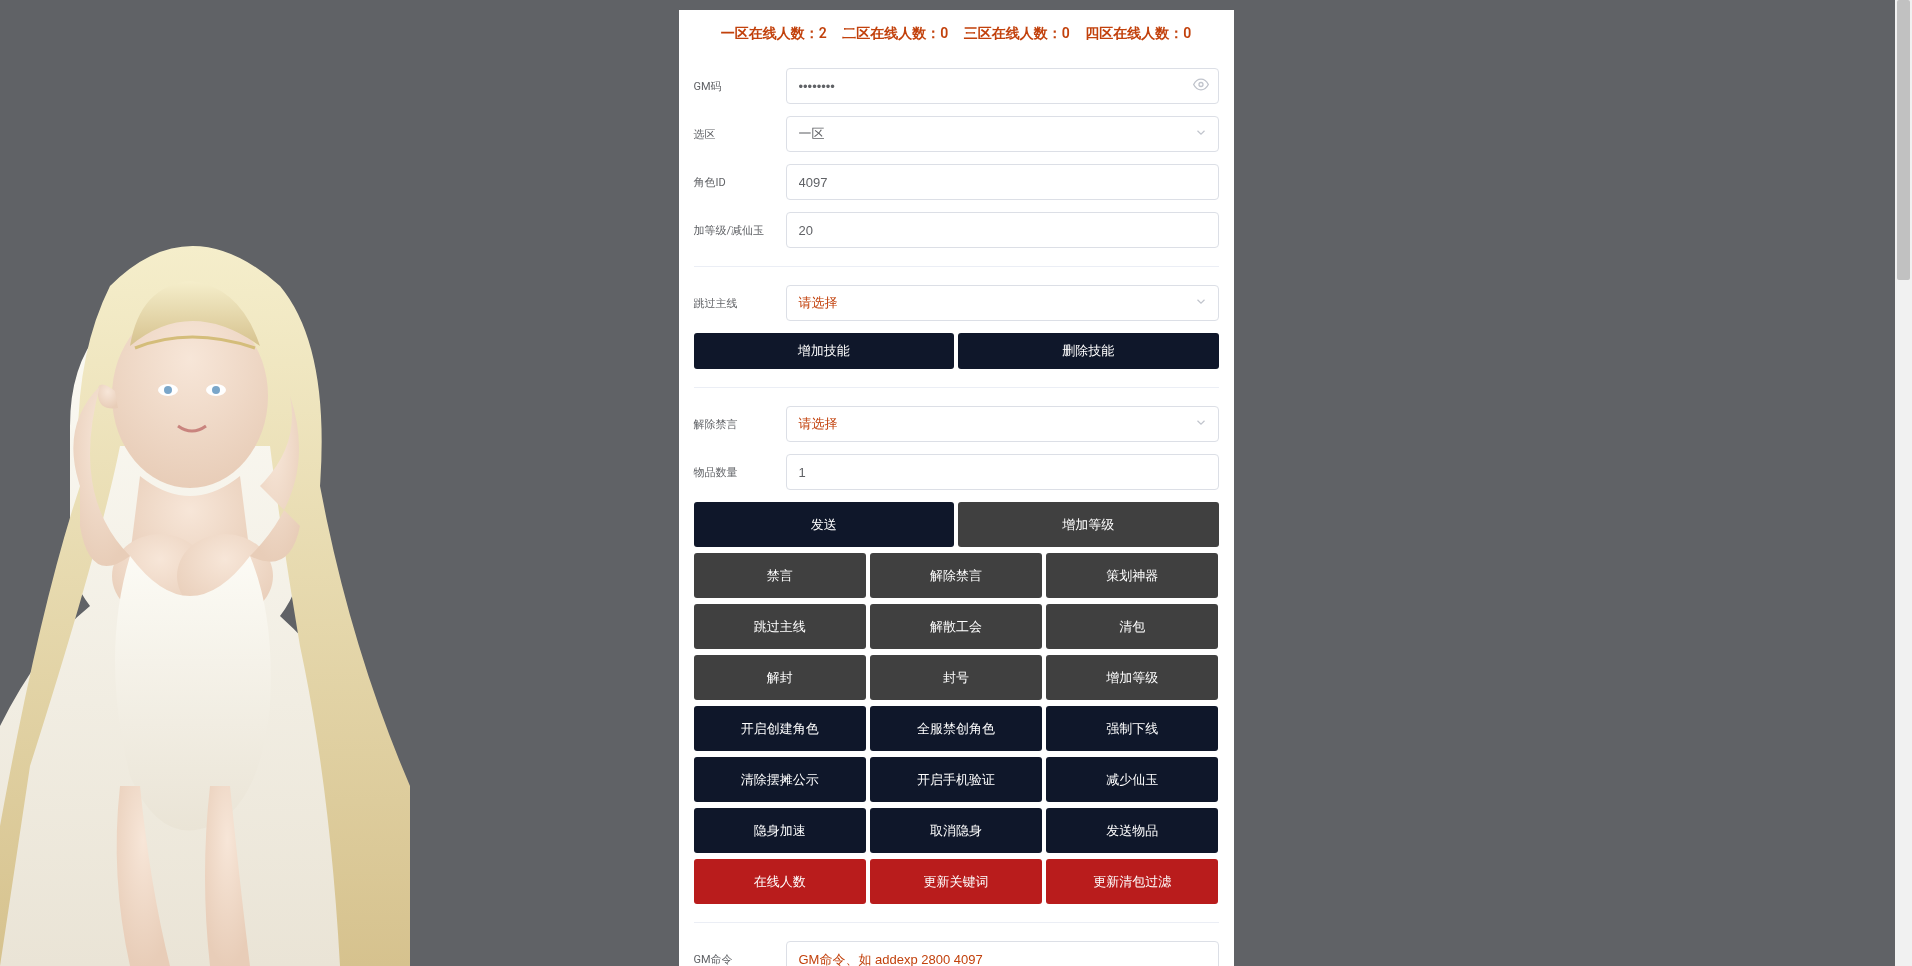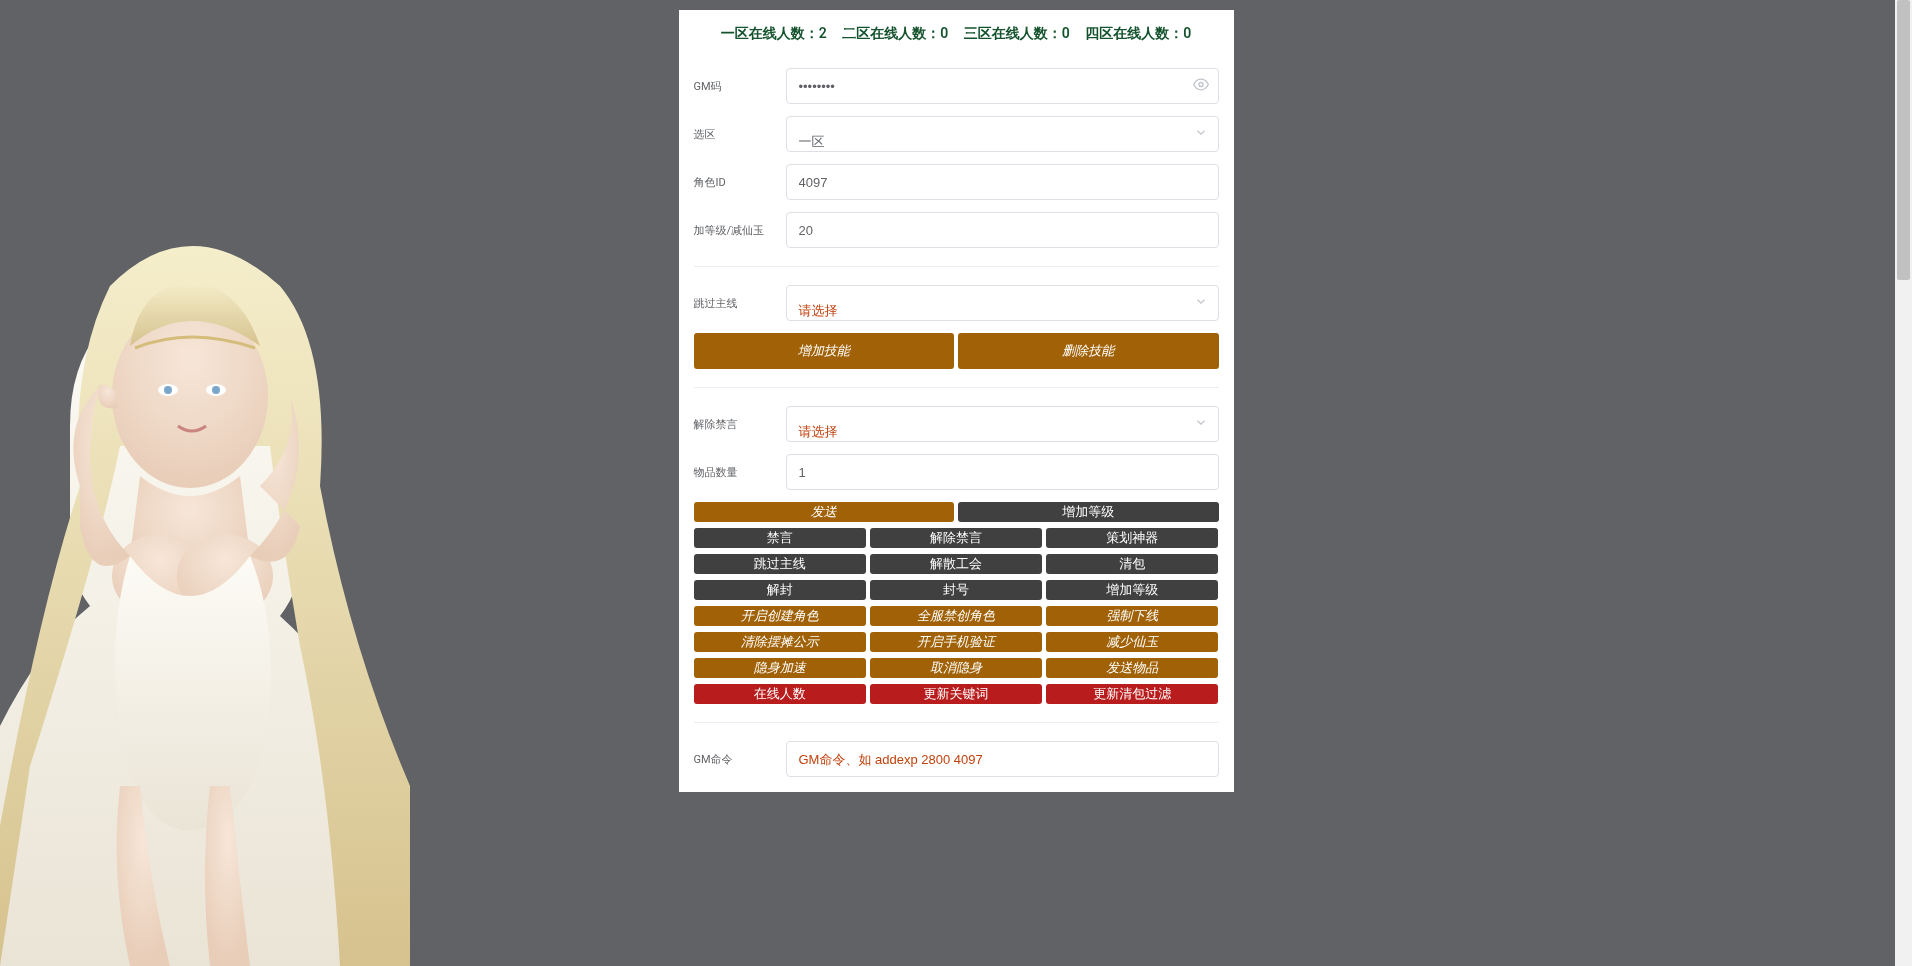--- a/index.html
+++ b/index.html
@@ -27,21 +27,21 @@
   }
   .panel {
     width: 555px;
     background: #fff;
     margin-top: 10px;
     padding: 15px;
   }
   .stats-line {
     text-align: center;
     font-size: 14px;
-    color: #14532d;
+    color: #c2410c;
     margin-bottom: 25px;
     font-weight: 600;
   }
   .stats-line .seg { margin: 0 6px; }
   .form-row {
     display: flex;
     align-items: center;
     margin-bottom: 12px;
   }
   .form-label {
@@ -61,21 +61,21 @@
     border-radius: 4px;
     padding: 0 12px;
     font-size: 13px;
     color: #606266;
     background: #fff;
     outline: none;
   }
   .text-input::placeholder, .select-input.placeholder { color: #c2410c; }
   .select-input {
     display: flex;
-    align-items: flex-end;
+    align-items: center;
     cursor: pointer;
     position: relative;
   }
   .select-arrow, .input-icon-right {
     position: absolute;
     right: 10px;
     top: 50%;
     transform: translateY(-50%);
     color: #c0c4cc;
     pointer-events: none;
@@ -84,31 +84,31 @@
     border-top: 1px solid #ebeef5;
     margin: 18px 0;
   }
   .btn-row {
     display: flex;
     gap: 4px;
     margin-bottom: 6px;
   }
   .btn {
     flex: 1;
-    height: 20px;
+    height: 45px;
     border: none;
     border-radius: 3px;
     color: #fff;
     font-size: 13px;
     cursor: pointer;
     display: flex;
     align-items: center;
     justify-content: center;
   }
-  .btn-primary { background: #a16207; font-style: italic; }
+  .btn-primary { background: #0f172a; }
   .btn-warning { background: #404040; }
   .btn-danger  { background: #b91c1c; }
   .btn-row-skill .btn { height: 36px; }
   .scrollbar-track {
     position: fixed;
     right: 0;
     top: 0;
     width: 17px;
     height: 100%;
     background: #f1f1f1;

